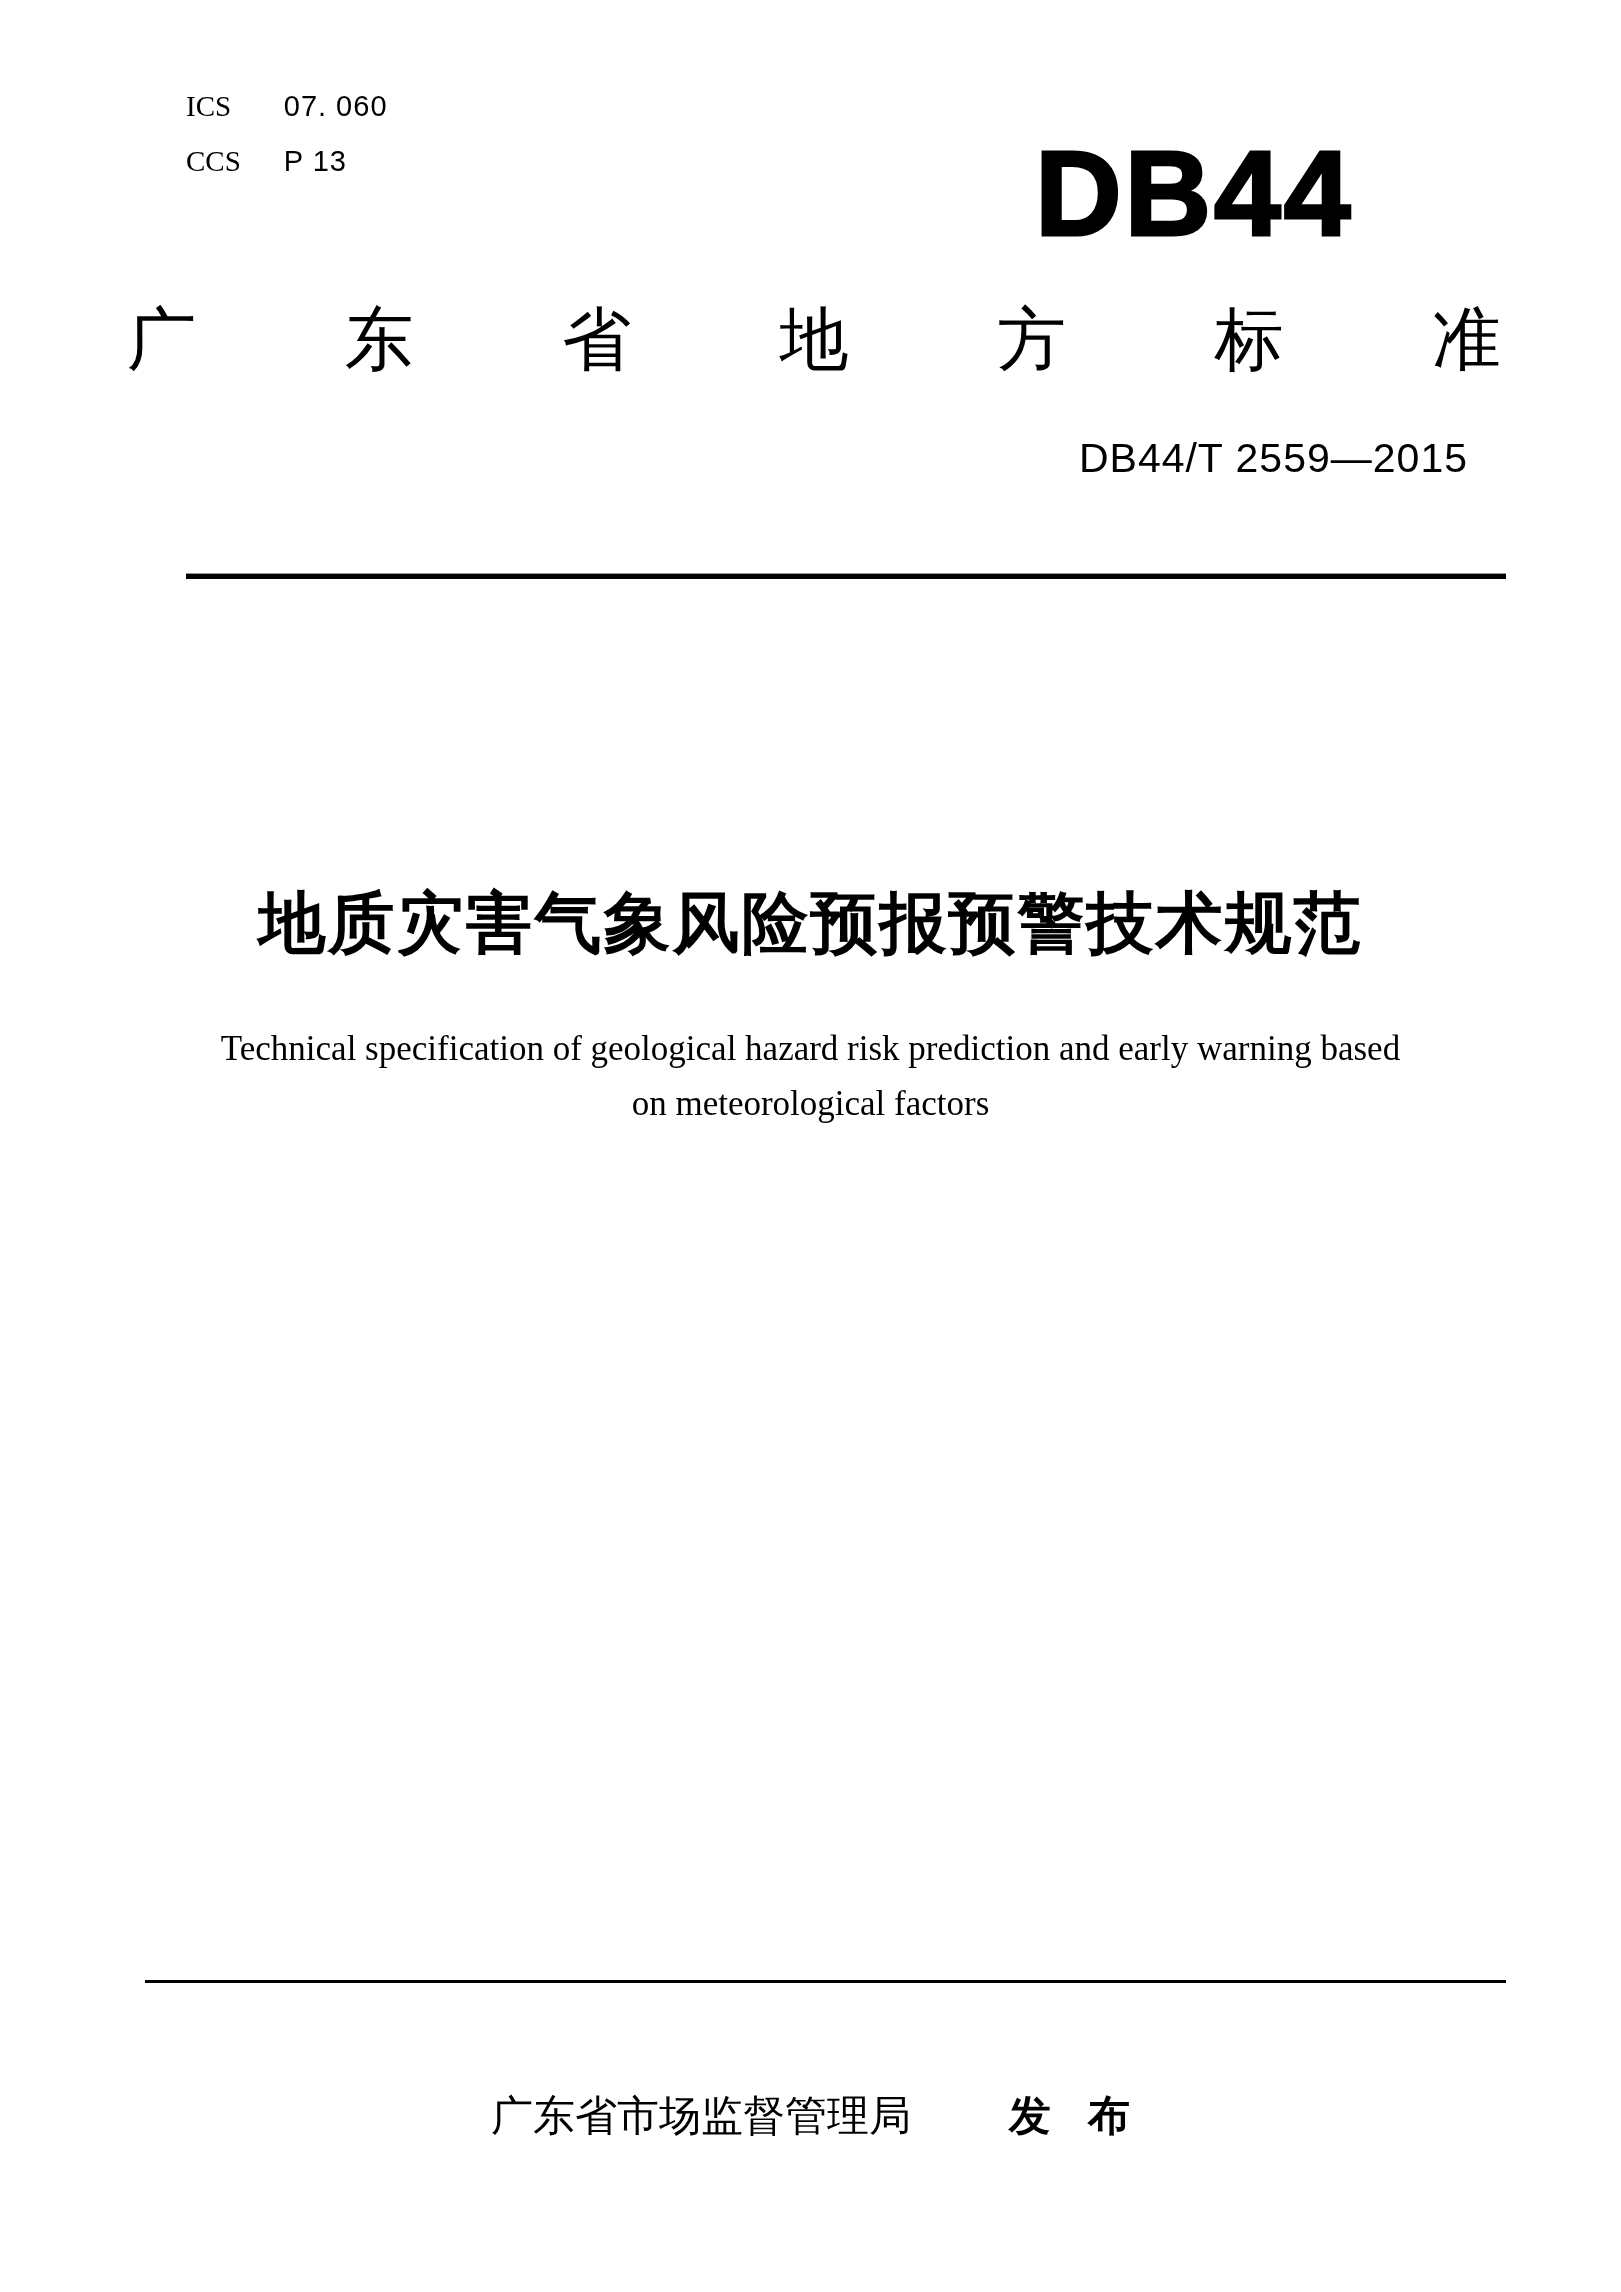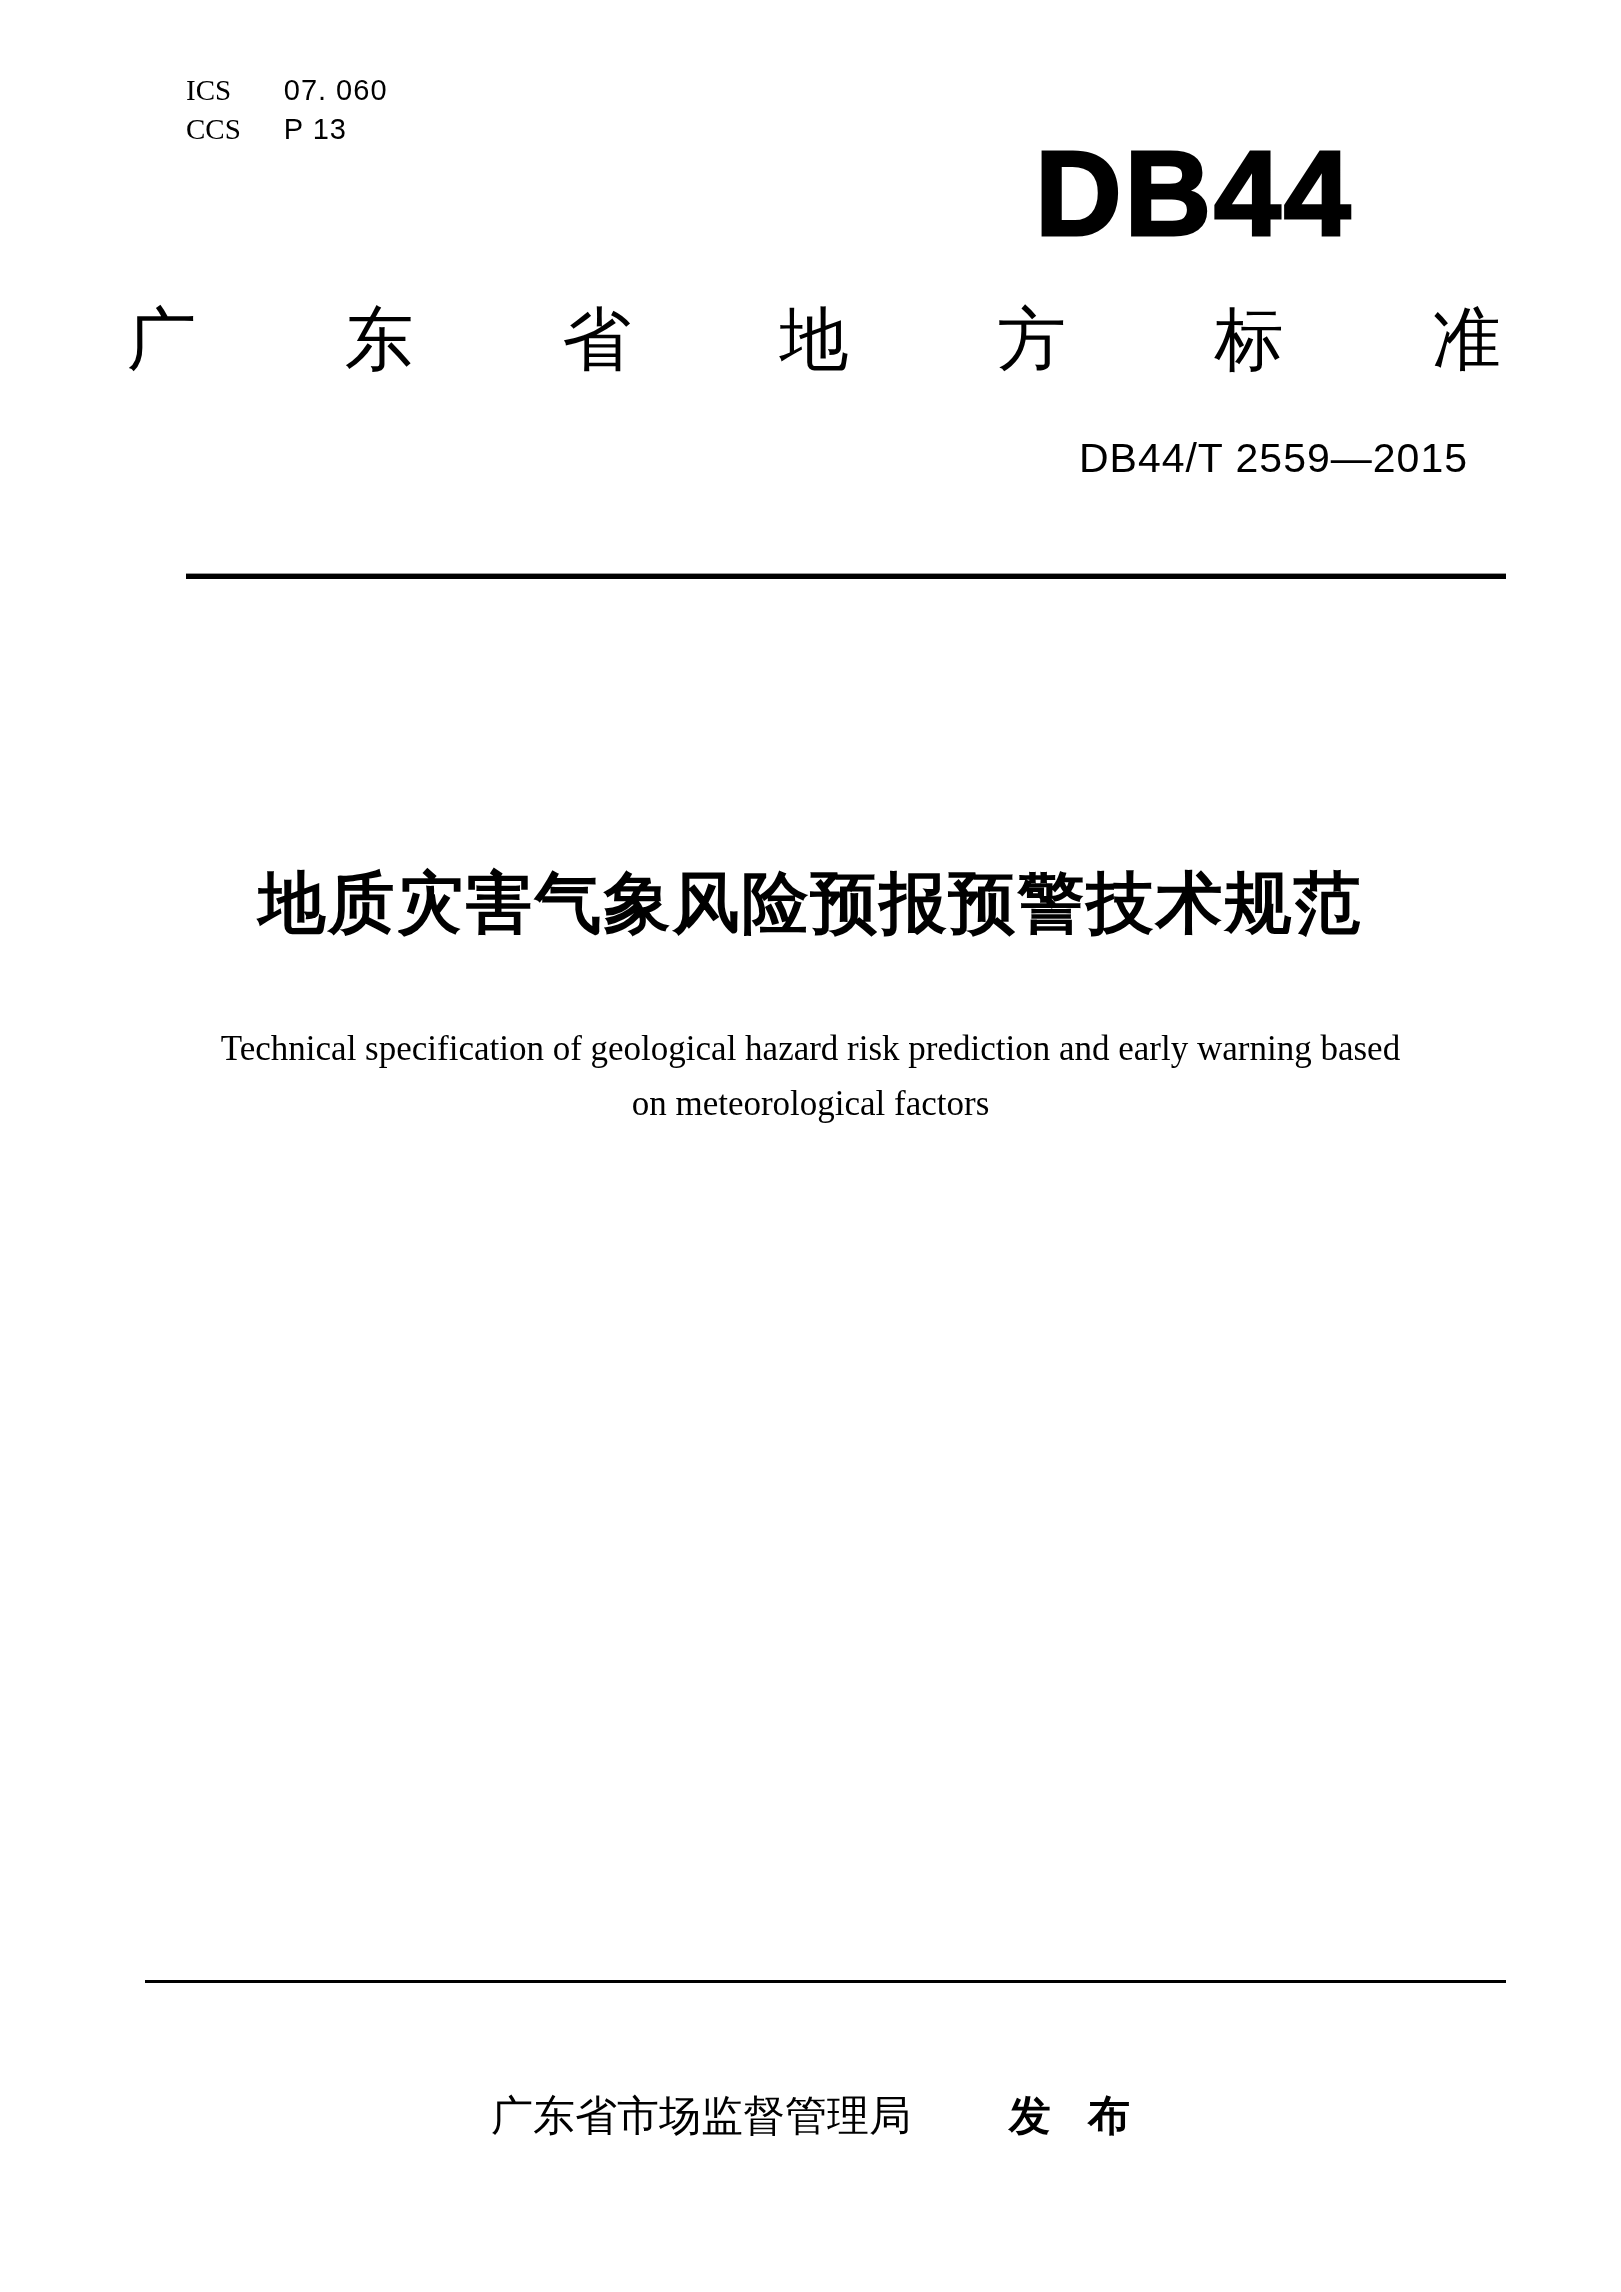--- a/index.html
+++ b/index.html
@@ -19,21 +19,21 @@
 
   
   .codes {
     position: absolute;
     left: 186px;
     top: 71px;
     font-size: 29px;
     line-height: 39px;
     white-space: nowrap;
   }
-  .codes .row { display: block; }
+  .codes .row { display: block; margin-top: 16px; }
   .codes .label {
     font-family: "Liberation Serif", serif;
     display: inline-block;
     min-width: 76px;
   }
   .codes .value {
     font-family: "Liberation Sans", sans-serif;
     margin-left: 13.7px;
     letter-spacing: 1px;
   }
@@ -83,21 +83,21 @@
     height: 4.9px;
     background: #000;
     border-top: 1px solid #999;
   }
 
   
   .title-cn {
     position: absolute;
     left: 0;
     width: 100%;
-    top: 858px;
+    top: 878px;
     text-align: center;
     font-size: 67px;
     font-weight: bold;
     letter-spacing: 2px;
     white-space: nowrap;
   }
 
   
   .title-en {
     position: absolute;

